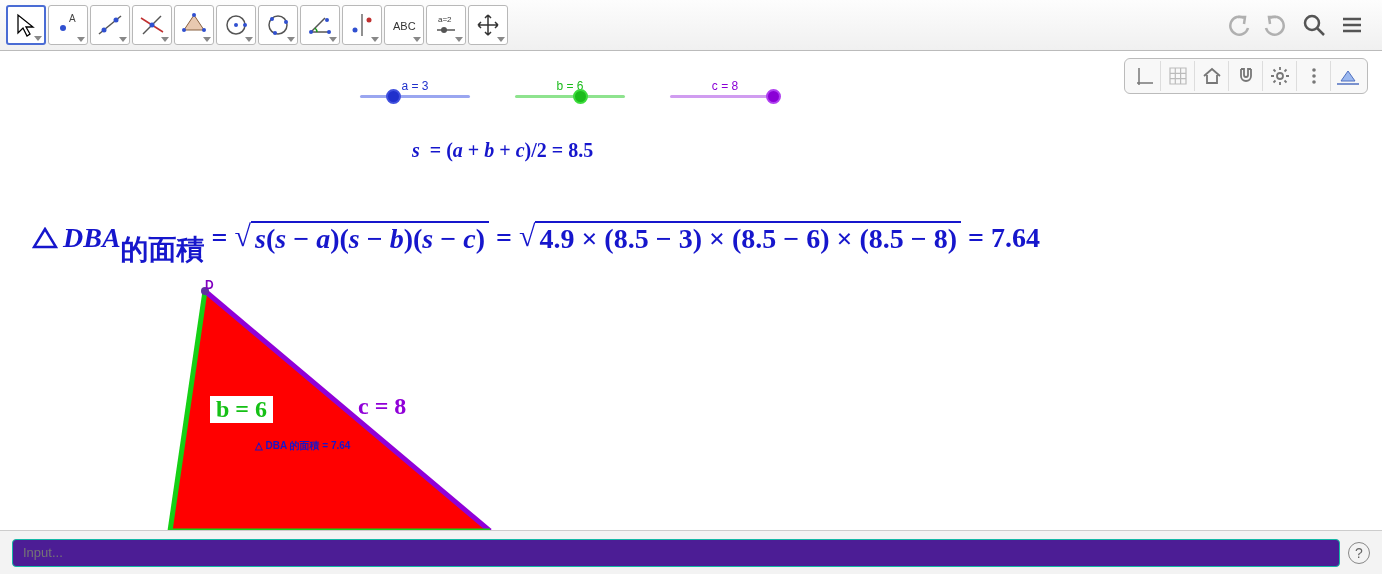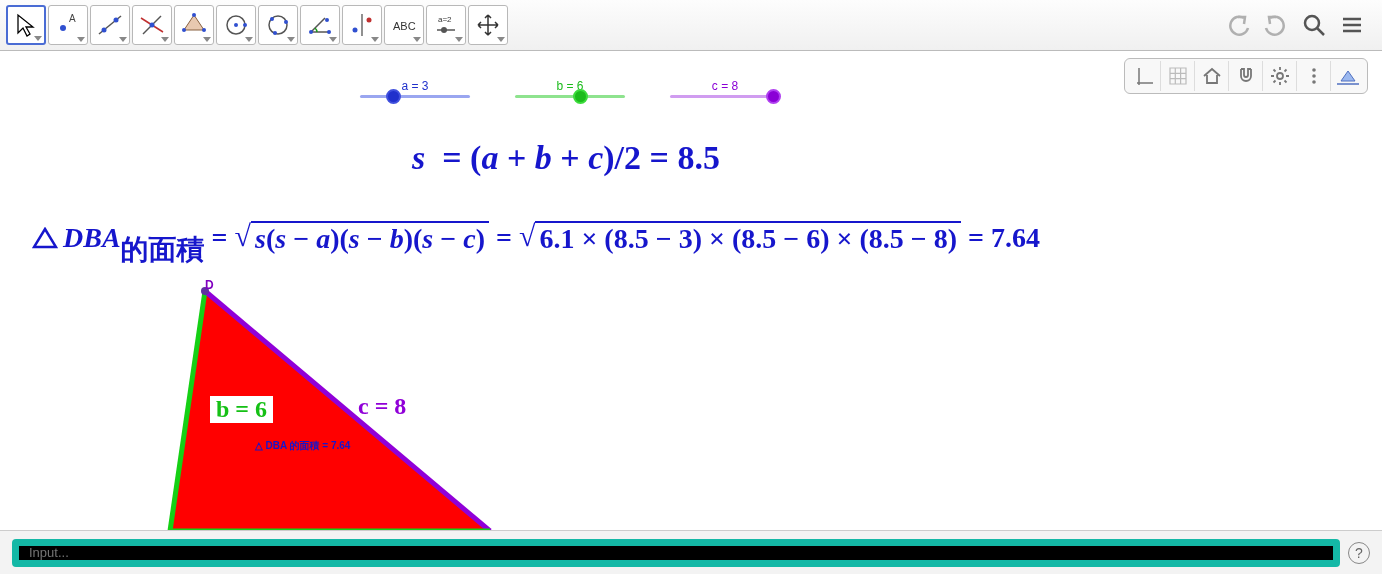--- a/index.html
+++ b/index.html
@@ -18,36 +18,36 @@
   .style-btn { width:34px; height:30px; border-right:1px solid #ddd; display:flex; align-items:center; justify-content:center; cursor:pointer; color:#555;}
   .style-btn:last-child{border-right:none;}
 
   .canvas { position:absolute; top:51px; left:0; right:0; bottom:44px; overflow:hidden; }
 
   .slider-group { position:absolute; display:flex; flex-direction:column; align-items:center; font-size:12px; }
   .slider-label { margin-bottom:2px; font-weight:500;}
   .slider-track { width:110px; height:3px; border-radius:2px; position:relative;}
   .slider-thumb { width:15px; height:15px; border-radius:50%; position:absolute; top:-6px; border:2px solid; }
 
-  .formula1 { position:absolute; color:#1616cc; font-family:'Times New Roman', serif; font-style:italic; font-weight:bold; font-size:34px; }
+  .formula1 { position:absolute; color:#1616cc; font-family:'Times New Roman', serif; font-style:italic; font-weight:bold; font-size:20px; }
   .formula1 .op{font-style:normal;}
   
   .formula2 { position:absolute; color:#1616cc; font-family:'Times New Roman', serif; font-style:italic; font-weight:bold; font-size:28px; display:flex; align-items:center; white-space:nowrap;}
   .formula2 .cn{font-style:normal; font-family:'Microsoft YaHei',Arial;margin-top:25px;}
   .formula2 .op{font-style:normal;}
   .tri-icon { display:inline-block; width:26px; height:22px; margin-right:5px;}
   .sqrt-wrap { display:inline-flex; align-items:stretch;}
   .sqrt-sign { font-style:normal; font-size:30px; line-height:1;}
   .sqrt-content { border-top:2px solid #1616cc; padding:0 4px; display:inline-flex; align-items:center;}
   .tri-label { position:absolute; font-family:'Times New Roman',serif; font-weight:bold; font-size:24px;}
   .area-label { position:absolute; color:#1616cc; font-size:10px; font-weight:bold;}
   .vertex-label{ position:absolute; color:#8000c0; font-size:12px; font-weight:bold;}
 
   .input-bar { position:absolute; bottom:0; left:0; right:0; height:44px; background:#f3f3f3; border-top:1px solid #ccc; display:flex; align-items:center; padding:0 12px; gap:8px;}
-  .input-field { flex:1; height:28px; border:7px solid #14b8a6; border-radius:4px; padding:0 10px; font-size:13px; color:#888; background:#000000;}
+  .input-field { flex:1; height:28px; border:1px solid #14b8a6; border-radius:4px; padding:0 10px; font-size:13px; color:#888; background:#4c1d95;}
   .help-btn { width:22px; height:22px; border:1.5px solid #888; border-radius:50%; display:flex; align-items:center; justify-content:center; font-size:14px; color:#666; cursor:pointer;}
 </style>
 </head>
 <body>
 
 <div class="toolbar">
   <div class="tool-btn selected">
       <svg class="tool-icon" viewBox="0 0 30 30">
         <path d="M7 5 L7 23 L12 18 L16 26 L19 24 L15 17 L22 17 Z" fill="none" stroke="#000" stroke-width="1.3"></path>
       </svg>
@@ -250,21 +250,21 @@
           <span>s</span>
           <span class="op">&nbsp;−&nbsp;</span>
           <span>c</span>
           <span class="op">)</span>
         </span>
     </span>
     <span class="op">&nbsp;=&nbsp;</span>
     <span class="sqrt-wrap">
       <span class="sqrt-sign">√</span>
       <span class="sqrt-content">
-          <span class="op">6.1 × (8.5 − 3) × (8.5 − 6) × (8.5 − 8)</span>
+          <span class="op">4.9 × (8.5 − 3) × (8.5 − 6) × (8.5 − 8)</span>
         </span>
     </span>
     <span class="op">&nbsp;=&nbsp;</span>
     <span class="op">7.64</span>
   </div>
 
   <svg width="600" height="300" style="position:absolute; left:0; top:220px;">
     <polygon points="205,20 170,260 490,260" fill="#ff0000" stroke="none"></polygon>
     <line x1="205" y1="20" x2="170" y2="260" stroke="#15d015" stroke-width="5"></line>
     <line x1="205" y1="20" x2="490" y2="260" stroke="#9000d8" stroke-width="5"></line>

